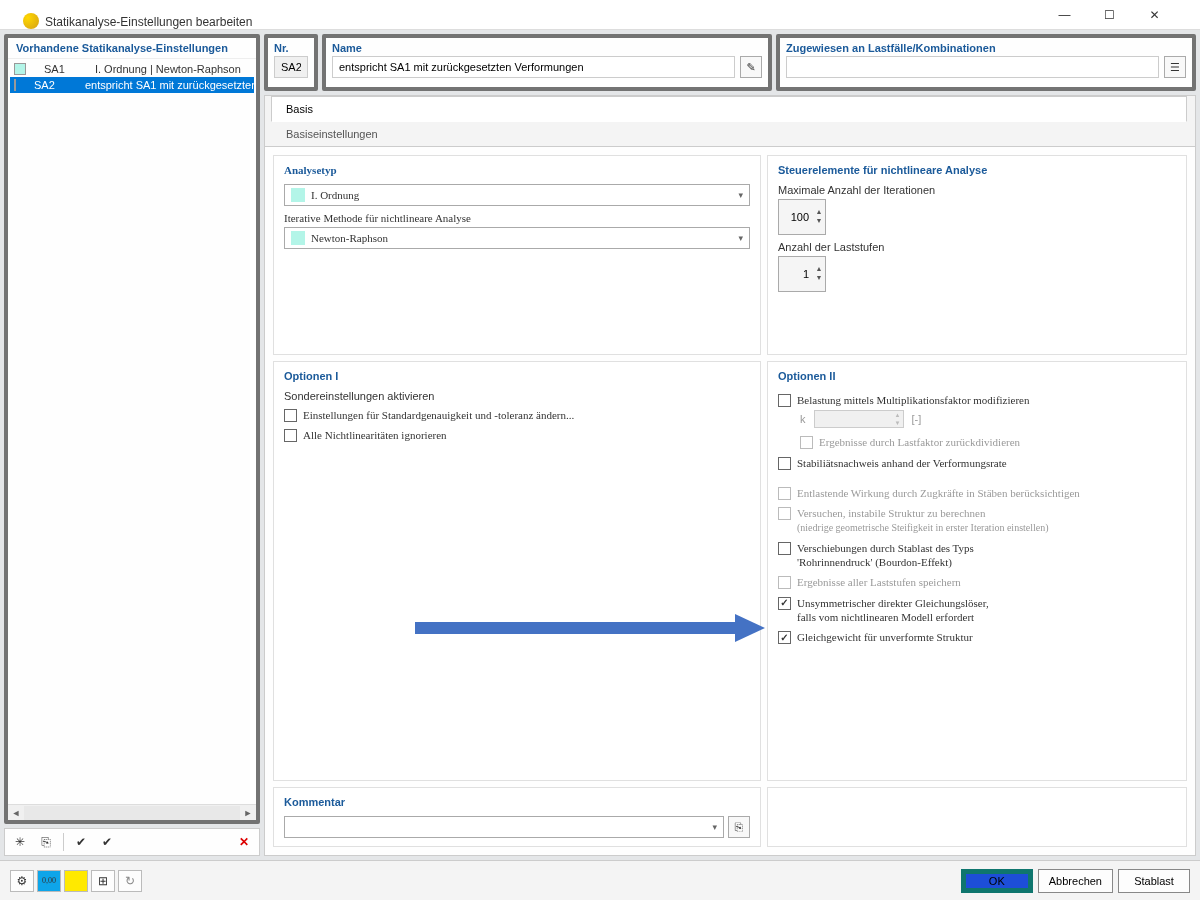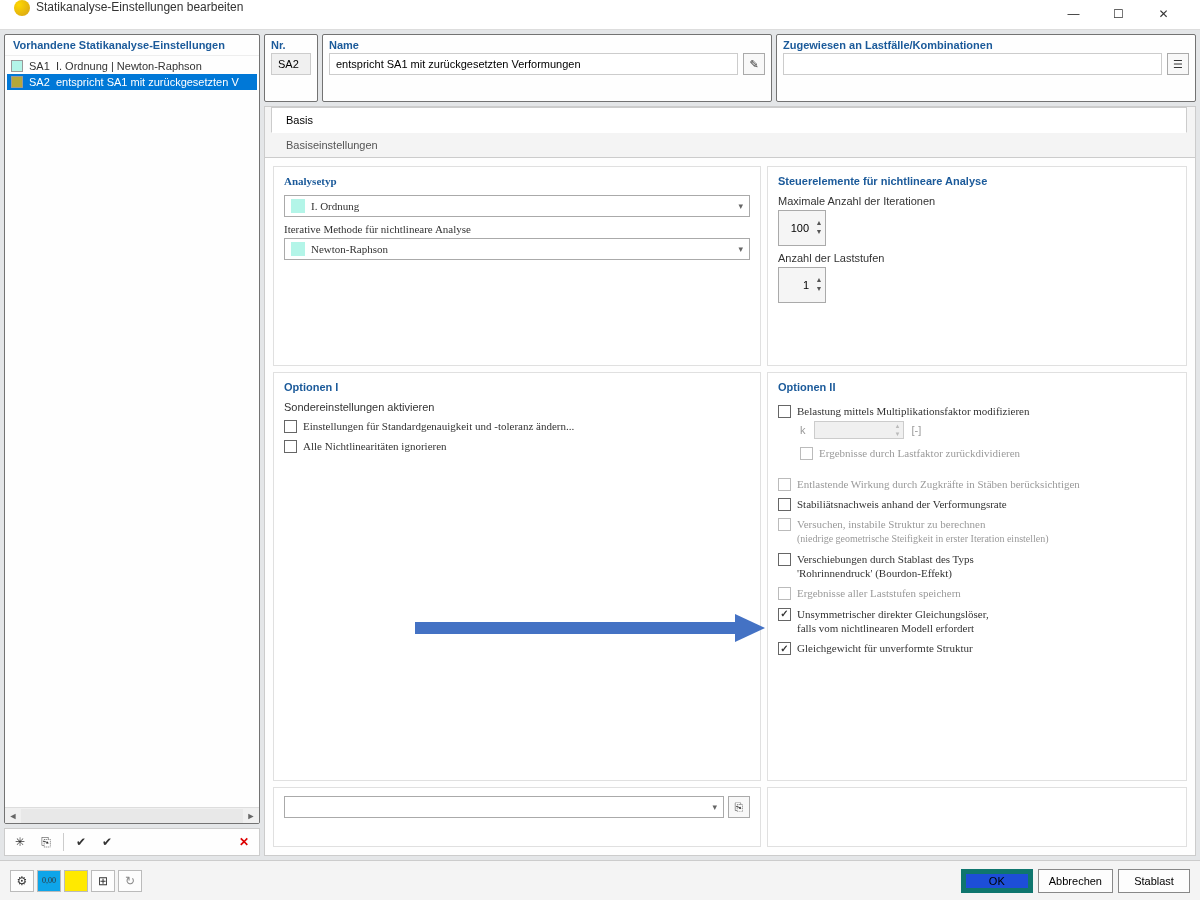--- a/index.html
+++ b/index.html
@@ -1,51 +1,51 @@
 <!DOCTYPE html>
 <html><head>
 <meta charset="utf-8">
 <style>
 * { box-sizing: border-box; margin: 0; padding: 0; }
 body { font-family: "Segoe UI", Tahoma, sans-serif; font-size: 11px; color: #333; background: #f0f0f0; width: 1200px; height: 900px; overflow: hidden; }
 
 
-.title-bar { height: 30px; background: #fff; display: flex; align-items: flex-start; padding: 0 14px; border-bottom: 1px solid #ddd; }
+.title-bar { height: 30px; background: #fff; display: flex; align-items: flex-end; padding: 0 23px; border-bottom: 1px solid #ddd; }
 .title-bar .app-icon { width: 16px; height: 16px; background: radial-gradient(circle at 30% 30%, #ffd700, #d4a017); border-radius: 50%; margin-right: 6px; position: relative; }
 .title-bar .title-text { flex: 1; font-size: 12px; }
 .win-controls { display: flex; gap: 0; }
 .win-btn { width: 45px; height: 28px; display: flex; align-items: center; justify-content: center; font-size: 12px; cursor: pointer; }
 
 
 .main-area { display: flex; height: 830px; background: #e4e6e8; padding: 4px; gap: 4px; }
 .left-panel { width: 256px; display: flex; flex-direction: column; gap: 4px; }
 .right-area { flex: 1; display: flex; flex-direction: column; gap: 4px; }
 
 
-.panel { background: #fefefe; border: 1px solid #737373; border-radius: 2px; }
+.panel { background: #fefefe; border: 4px solid #737373; border-radius: 2px; }
 .panel-header { padding: 4px 8px; color: #1b5a9a; font-weight: bold; font-size: 11px; border-bottom: 1px solid #eee; }
 
 
 .list-box { flex: 1; overflow: hidden; display: flex; flex-direction: column; }
 .list-body { flex: 1; overflow: auto; padding: 2px; }
-.list-item { display: flex; padding: 2px 4px; white-space: nowrap; cursor: pointer; }
+.list-item { display: flex; padding: 2px 4px; white-space: nowrap; cursor: pointer; gap: 12px; }
 .list-item.selected { background: #0078d7; color: #fff; }
 .color-box { width: 12px; height: 12px; margin-right: 6px; border: 1px solid #999; }
 .list-scrollbar { height: 16px; background: #f0f0f0; border-top: 1px solid #ddd; display: flex; align-items: center; }
 .scroll-arrow { width: 16px; height: 14px; display: flex; align-items: center; justify-content: center; font-size: 9px; color: #666; cursor: pointer; }
 .scroll-track { flex: 1; height: 14px; background: #e8e8e8; }
 
 
 .left-toolbar { height: 28px; background: #fefefe; border: 1px solid #ccc; display: flex; align-items: center; padding: 0 4px; gap: 4px; }
 .tool-btn { width: 22px; height: 22px; display: flex; align-items: center; justify-content: center; cursor: pointer; border: 1px solid transparent; border-radius: 2px; font-size: 12px; }
 .tool-sep { width: 1px; height: 18px; background: #ccc; margin: 0 2px; }
 .tool-spacer { flex: 1; }
 
 
-.top-row { display: flex; gap: 4px; height: 68px; }
+.top-row { display: flex; gap: 4px; height: 57px; }
 .nr-panel { width: 54px; }
 .name-panel { flex: 1; }
 .assigned-panel { width: 420px; }
 .field-label { color: #1b5a9a; font-weight: bold; font-size: 11px; padding: 4px 6px 2px; }
 .field-value { margin: 0 6px 4px; }
 .text-input { width: 100%; height: 22px; border: 1px solid #ccc; background: #f5f5f5; padding: 0 6px; font-size: 11px; }
 .text-input.readonly { background: #f0f0f0; }
 .input-with-btn { display: flex; gap: 5px; }
 .input-with-btn .text-input { flex: 1; background: #fff; }
 .icon-btn-sm { width: 22px; height: 22px; border: 1px solid #aaa; background: #f8f8f8; display: flex; align-items: center; justify-content: center; cursor: pointer; font-size: 11px; }
@@ -253,27 +253,27 @@
                   <span>▼</span>
                 </div>
             </div>
             <span>[-]</span>
           </div>
           <div class="check-row sub disabled">
             <div class="checkbox"></div>
             <span class="check-label">Ergebnisse durch Lastfaktor zurückdividieren</span>
           </div>
 
+          <div class="check-row">
+            <div class="checkbox"></div>
+            <span class="check-label">Stabiliätsnachweis anhand der Verformungsrate</span>
+          </div>
           <div class="check-row disabled" style="margin-top:10px;">
             <div class="checkbox"></div>
             <span class="check-label">Entlastende Wirkung durch Zugkräfte in Stäben berücksichtigen</span>
-          </div>
-          <div class="check-row">
-            <div class="checkbox"></div>
-            <span class="check-label">Stabiliätsnachweis anhand der Verformungsrate</span>
           </div>
           <div class="check-row disabled">
             <div class="checkbox"></div>
             <span class="check-label">
               <span>Versuchen, instabile Struktur zu berechnen</span><br>
               <span class="sub-note">(niedrige geometrische Steifigkeit in erster Iteration einstellen)</span>
             </span>
           </div>
           <div class="check-row">
             <div class="checkbox"></div>
@@ -293,20 +293,21 @@
               <span>falls vom nichtlinearen Modell erfordert</span>
             </span>
           </div>
           <div class="check-row">
             <div class="checkbox checked"></div>
             <span class="check-label">Gleichgewicht für unverformte Struktur</span>
           </div>
         </div>
 
         <div class="section comment-section">
+          <div class="section-title">Kommentar</div>
           <div class="comment-row">
             <div class="dropdown comment-dd">
               <span class="dd-text"></span>
               <span class="dd-arrow">▾</span>
             </div>
             <div class="icon-btn-sm">⎘</div>
           </div>
         </div>
         <div class="grid-e-empty"></div>
       </div>

